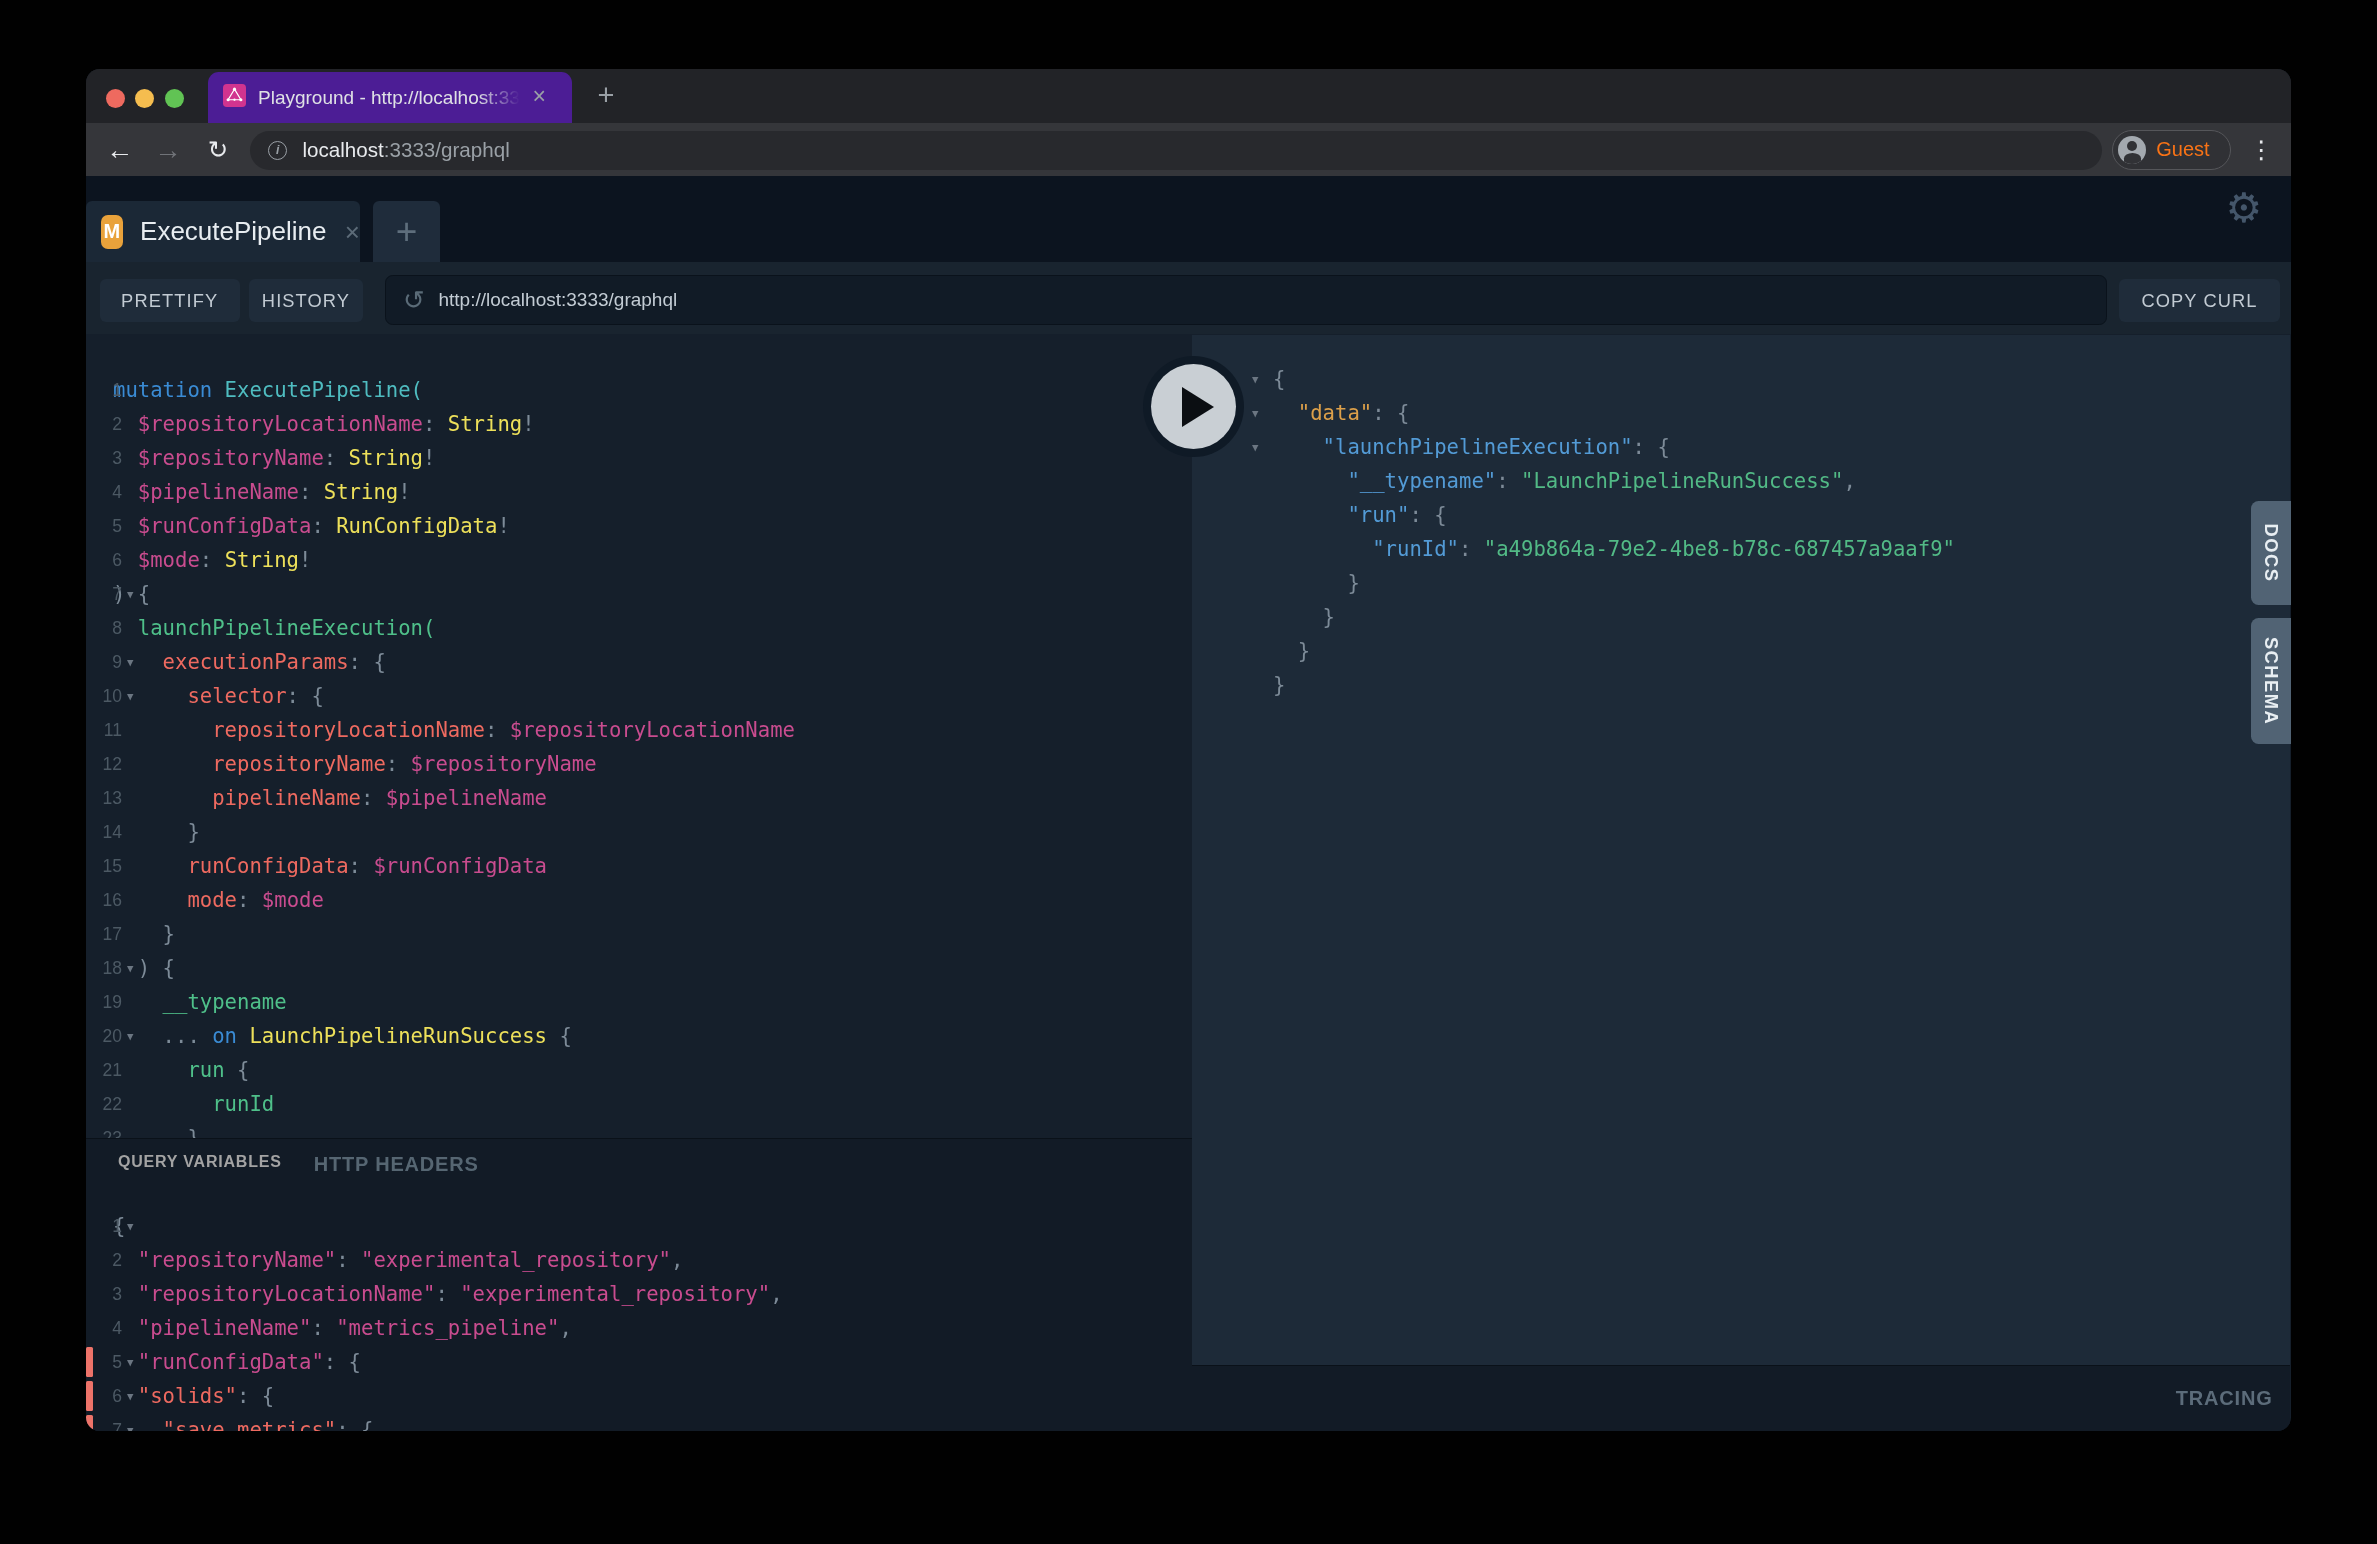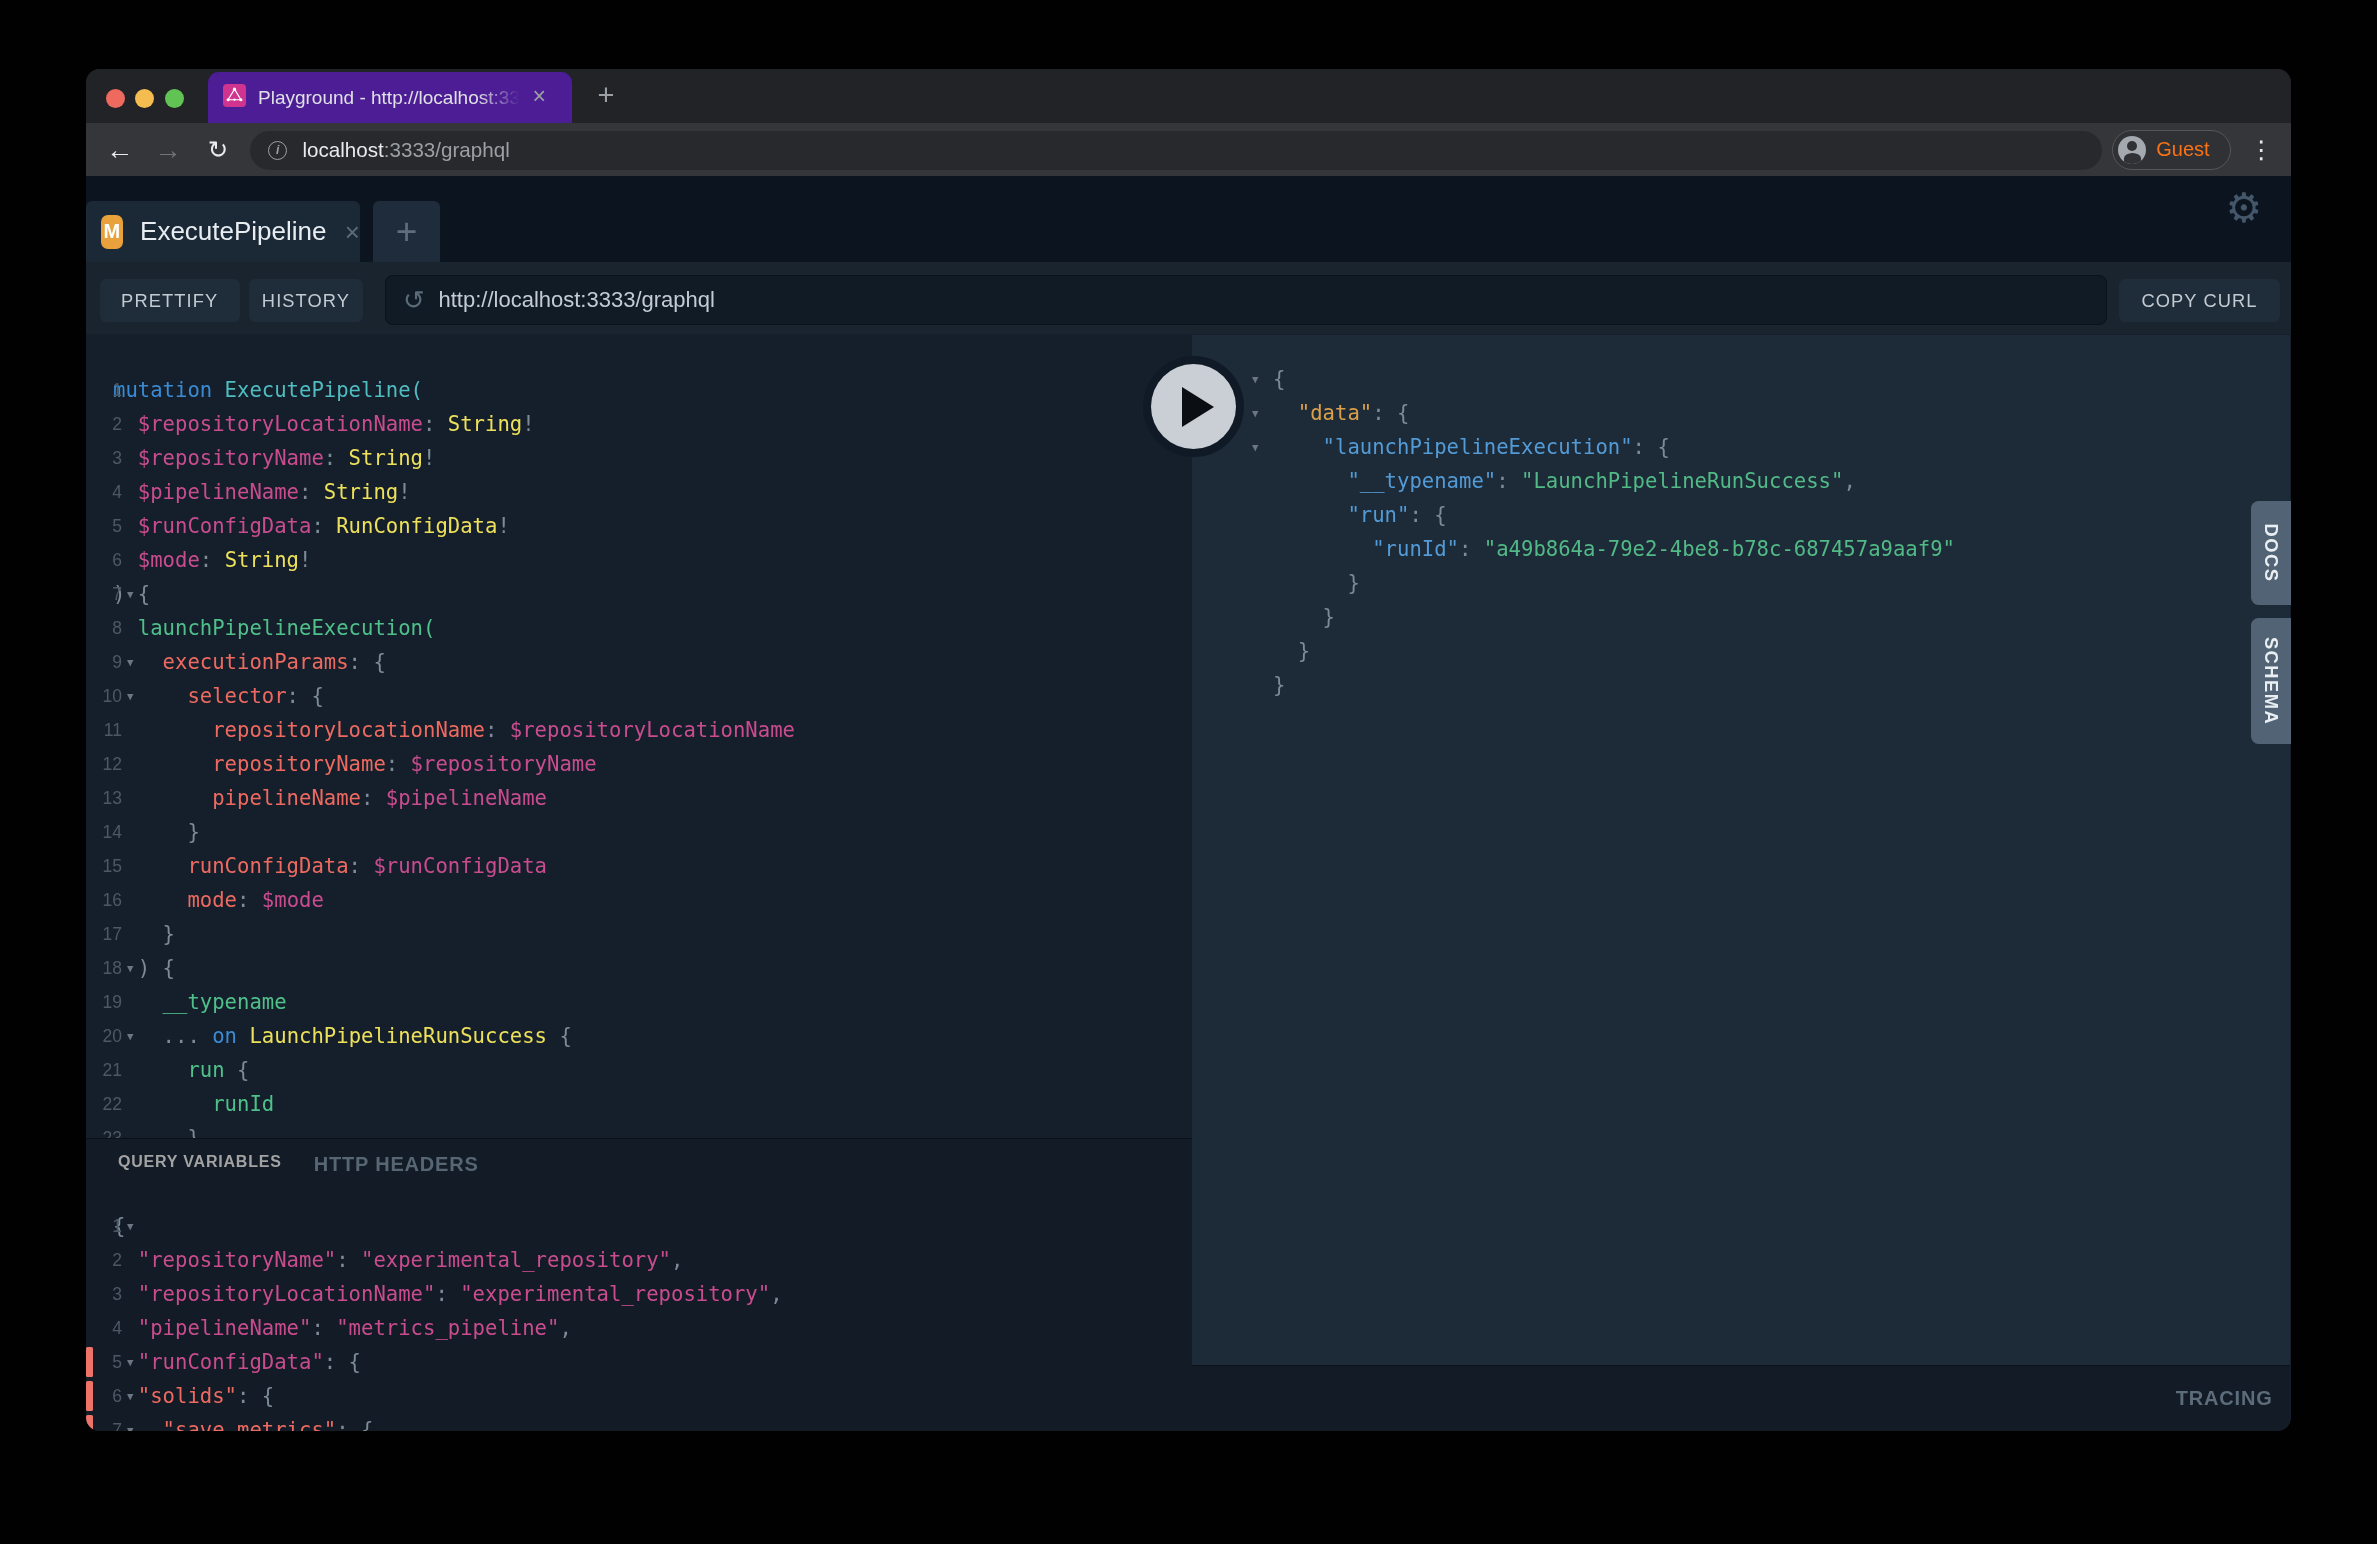--- a/index.html
+++ b/index.html
@@ -49,21 +49,21 @@
   #gear { position:absolute; left:2132px; top:113px; width:52px; height:52px; color:#44566A; font-size:41px; display:flex; align-items:center; justify-content:center; }
 
   
   #pg-toolbar { position:absolute; left:0; top:193px; width:100%; height:72px; background:#19242F; }
   .pg-btn { position:absolute; top:17px; height:43px; background:#1F2C3A; border-radius:6.1px; display:flex; align-items:center; justify-content:center; color:#C2CBD3; font-size:18.3px; font-weight:normal; letter-spacing:1.1px; }
   #btn-prettify { left:13.7px;  width:140px; }
   #btn-history  { left:163px; width:114px; }
   #btn-copycurl { left:2033px; width:161px; }
   #endpoint-wrap { position:absolute; left:299px; top:13px; width:1722px; height:50px; background:#111B26; border:1.5px solid #0A121B; border-radius:7.6px; display:flex; align-items:center; }
   #replay-ico { color:#5A6B77; font-size:26px; margin-left:17px; }
-  #endpoint-input { background:transparent; border:none; outline:none; color:#C3CCD4; font-size:22px; margin-left:13.7px; width:1447px; font-family:"Liberation Sans",sans-serif; }
+  #endpoint-input { background:transparent; border:none; outline:none; color:#C3CCD4; font-size:19px; margin-left:13.7px; width:1447px; font-family:"Liberation Sans",sans-serif; }
 
   
   #left-pane { position:absolute; left:0; top:266px; width:1106px; height:1097px; background:#151F2B; }
   #editor { position:absolute; left:0; top:0; width:100%; height:803px; overflow:hidden; }
   #editor-code { position:absolute; left:0; top:38px; width:100%; }
 
   #variables-panel { position:absolute; left:0; top:803px; width:100%; height:293px; background:#121B26; border-top:1.5px solid #0A1119; overflow:hidden; }
   #vars-header { position:absolute; left:32px; top:13.7px; display:flex; gap:32px; }
   #qv-tab { color:#a3a3a3; font-size:16px; font-weight:bold; letter-spacing:0.8px; }
   #hh-tab { color:#566672; font-size:20px; font-weight:bold; letter-spacing:0.8px; }

